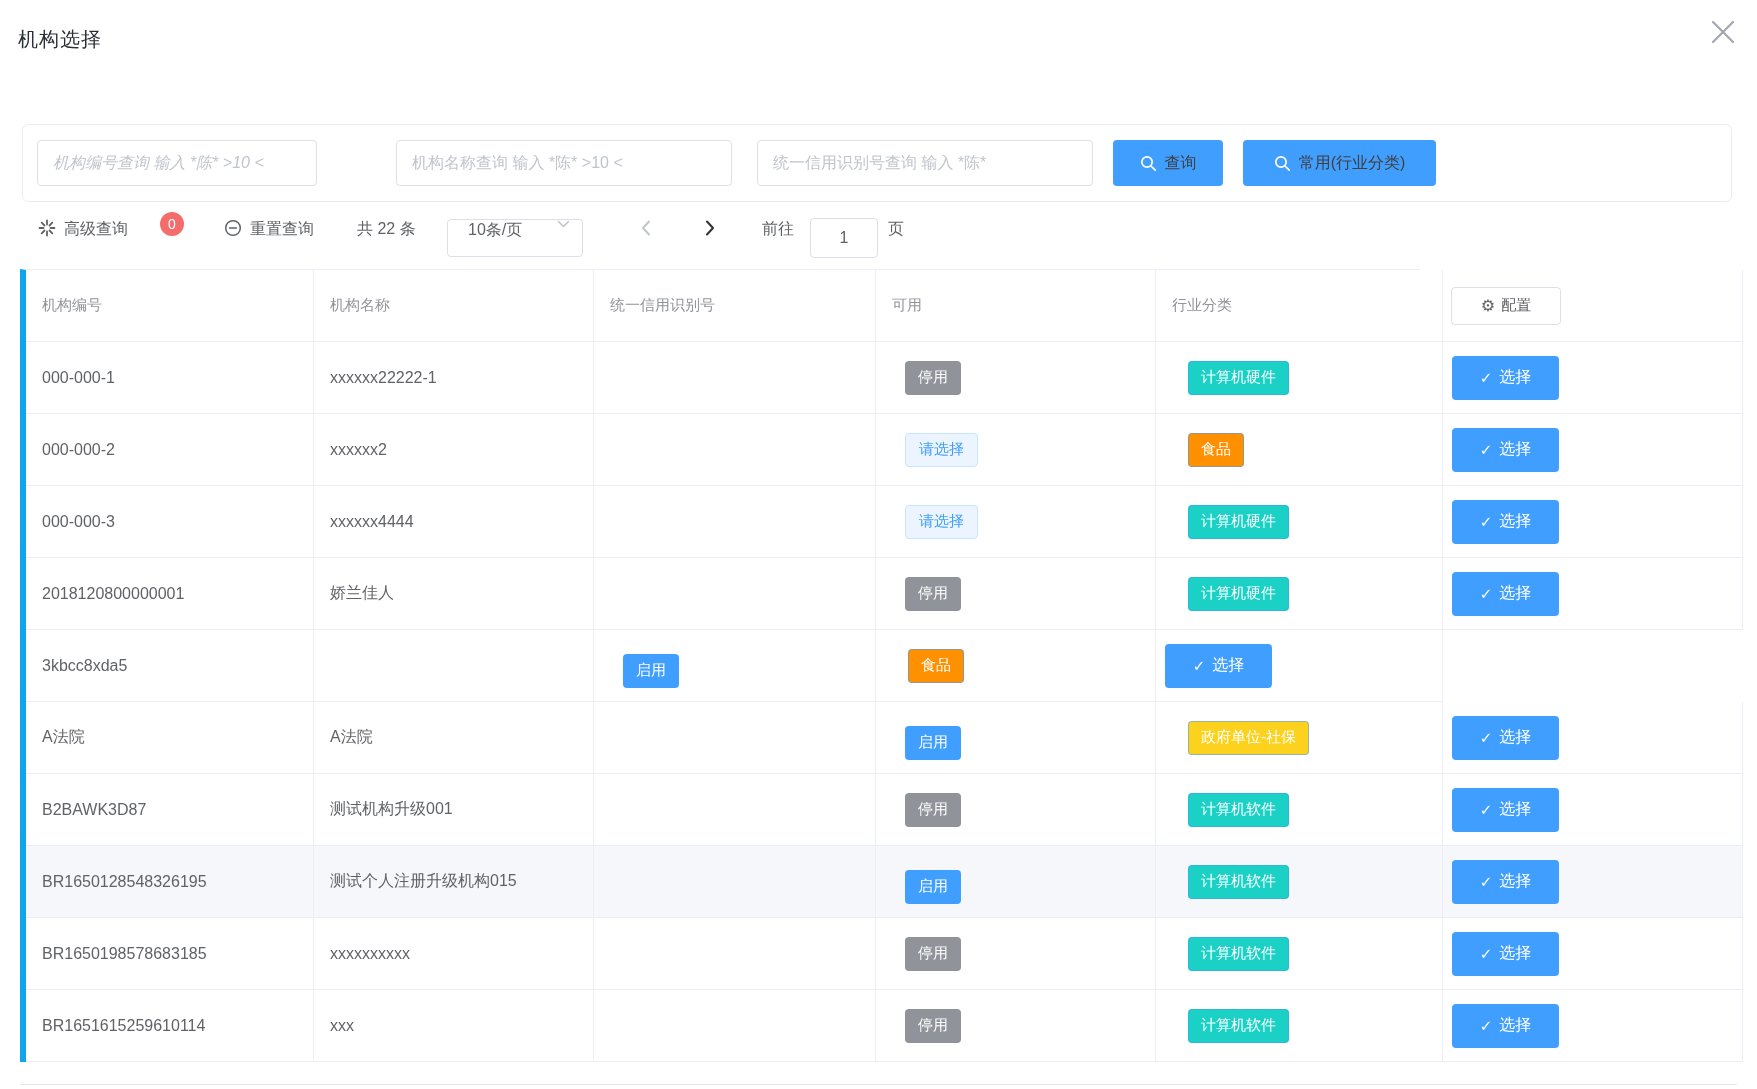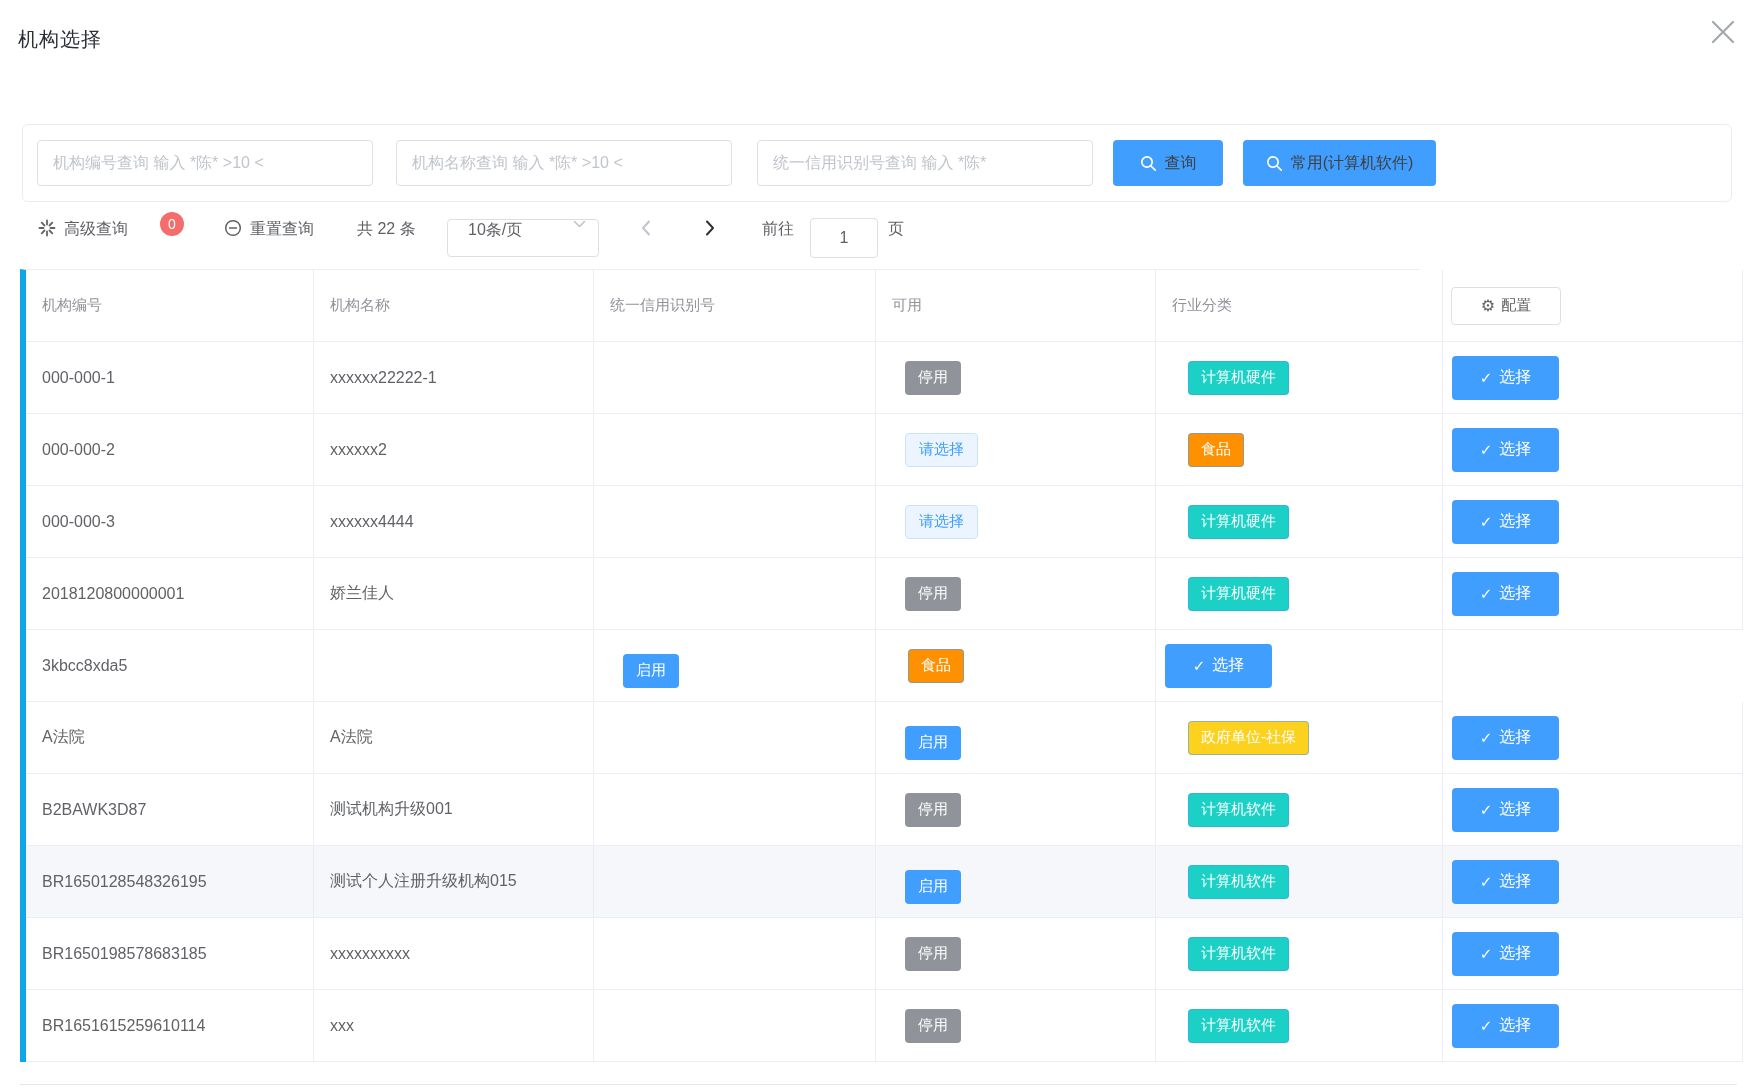--- a/index.html
+++ b/index.html
@@ -6,32 +6,32 @@
   body{
     width:1757px;height:1089px;position:relative;overflow:hidden;
     background:#ffffff;color:#606266;
     font-family:"Liberation Sans","DejaVu Sans",sans-serif;
   }
   .page-title{position:absolute;left:18px;top:26px;font-size:20px;font-weight:500;color:#2b2f36;letter-spacing:1px;}
   .close-btn{position:absolute;right:10px;top:8px;width:48px;height:48px;display:flex;align-items:center;justify-content:center;cursor:pointer;background:none;border:none;padding:0;}
   .filter-box{position:absolute;left:22px;top:124px;width:1710px;height:78px;border:1px solid #e9ecf1;border-radius:6px;box-sizing:border-box;}
   .inp{position:absolute;top:140px;height:46px;border:1px solid #dcdfe6;border-radius:4px;font-size:16px;padding:0 15px;color:#606266;box-sizing:border-box;outline:none;background:#fff;font-family:inherit;}
   .inp::placeholder{color:#c0c4cc;}
-  #inp-org-code{left:37px;width:336px;}
+  #inp-org-code{left:37px;width:280px;font-style:italic;}
   #inp-org-name{left:396px;width:336px;}
   #inp-credit{left:757px;width:336px;}
   .btn-primary{position:absolute;top:140px;height:46px;background:#409eff;color:#404040;border:none;border-radius:4px;font-size:16px;display:flex;align-items:center;justify-content:center;gap:8px;cursor:pointer;font-family:inherit;}
   #btn-search{left:1113px;width:110px;}
   #btn-common{left:1243px;width:193px;}
   .tb-item{position:absolute;top:219px;height:38px;display:flex;align-items:flex-start;font-size:16px;color:#606266;background:none;border:none;padding:0;font-family:inherit;}
   #adv-query{left:38px;gap:8px;cursor:pointer;}
   #adv-badge{position:absolute;left:160px;top:212px;width:24px;height:24px;border-radius:50%;background:#f56c6c;color:#fff;font-size:14px;display:flex;align-items:center;justify-content:center;}
   #reset-query{left:224px;gap:8px;cursor:pointer;}
   #total-count{left:357px;}
-  #page-size{left:447px;width:152px;border:1px solid #dcdfe6;border-radius:4px;justify-content:space-between;padding:0 12px 0 20px;box-sizing:border-box;cursor:pointer;background:#fff;}
+  #page-size{left:447px;width:136px;border:1px solid #dcdfe6;border-radius:4px;justify-content:space-between;padding:0 12px 0 20px;box-sizing:border-box;cursor:pointer;background:#fff;}
   #btn-prev{left:630px;width:32px;justify-content:center;color:#c0c4cc;cursor:default;}
   #btn-next{left:694px;width:32px;justify-content:center;color:#303133;cursor:pointer;}
   #goto-label{left:762px;}
   #goto-input{position:absolute;left:810px;top:218px;width:68px;height:40px;border:1px solid #dcdfe6;border-radius:4px;text-align:center;font-size:16px;color:#606266;box-sizing:border-box;outline:none;font-family:inherit;}
   #page-label{left:888px;}
   .table{position:absolute;left:20px;top:269px;width:1400px;border-top:1px solid #ebeef5;border-left:6px solid #0ea5e9;box-sizing:border-box;}
   .tr{display:grid;grid-template-columns:288px 280px 282px 280px 287px 300px;height:72px;background:#fff;}
   .tr.hl .td{background:#f5f7fa;}
   .th,.td{border-right:1px solid #ebeef5;border-bottom:1px solid #ebeef5;display:flex;align-items:center;padding-left:16px;box-sizing:border-box;overflow:hidden;background:inherit;}
   .th{color:#909399;font-weight:500;font-size:15px;}
@@ -71,21 +71,21 @@
     <circle cx="7" cy="7" r="5.2" fill="none" stroke="#ffffff" stroke-width="1.7"></circle>
     <line x1="11" y1="11" x2="15.2" y2="15.2" stroke="#ffffff" stroke-width="1.7" stroke-linecap="round"></line>
   </svg>
   <span>查询</span>
 </button>
 <button class="btn-primary" id="btn-common">
   <svg width="17" height="17" viewBox="0 0 17 17">
     <circle cx="7" cy="7" r="5.2" fill="none" stroke="#ffffff" stroke-width="1.7"></circle>
     <line x1="11" y1="11" x2="15.2" y2="15.2" stroke="#ffffff" stroke-width="1.7" stroke-linecap="round"></line>
   </svg>
-  <span>常用(计算机软件)</span>
+  <span>常用(行业分类)</span>
 </button>
 
 <button class="tb-item" id="adv-query">
   <svg width="18" height="18" viewBox="0 0 18 18">
     <g stroke="#606266" stroke-width="1.8" stroke-linecap="round">
       <line x1="9" y1="1.5" x2="9" y2="5.5"></line>
         <line x1="9" y1="12.5" x2="9" y2="16.5"></line>
       <line x1="1.5" y1="9" x2="5.5" y2="9"></line>
         <line x1="12.5" y1="9" x2="16.5" y2="9"></line>
       <line x1="3.7" y1="3.7" x2="6.5" y2="6.5"></line>

